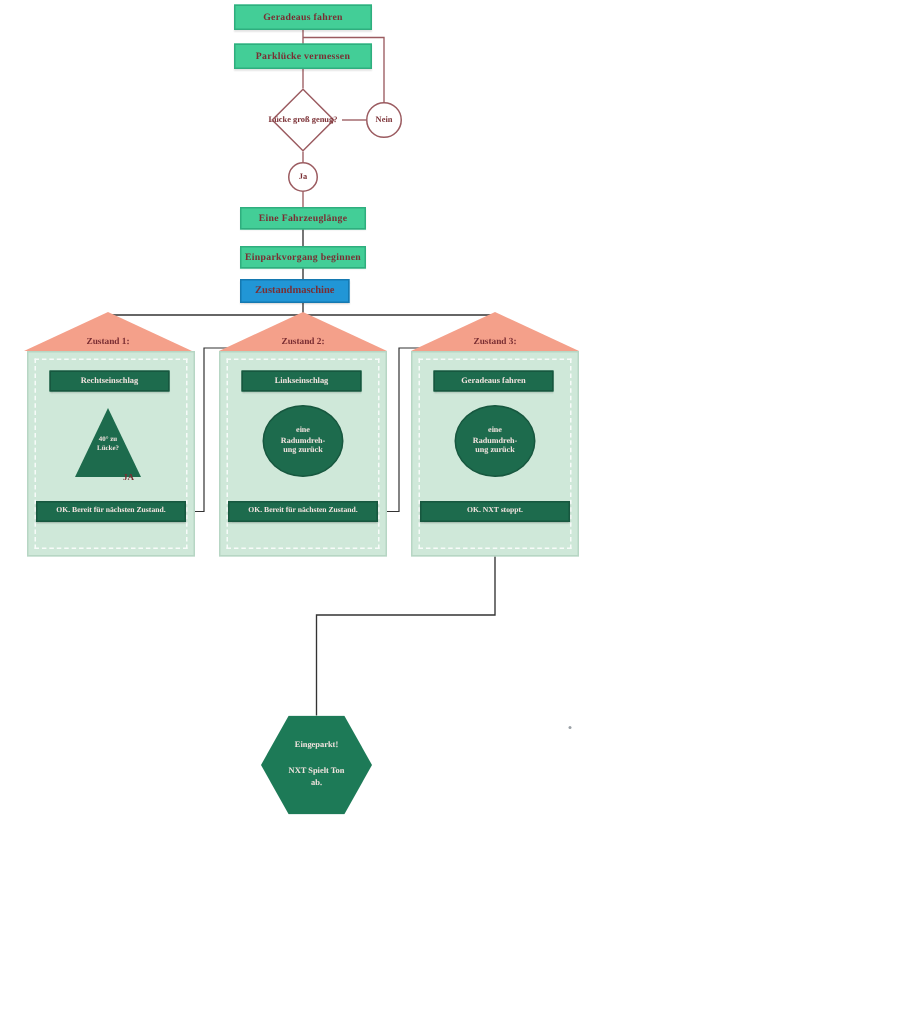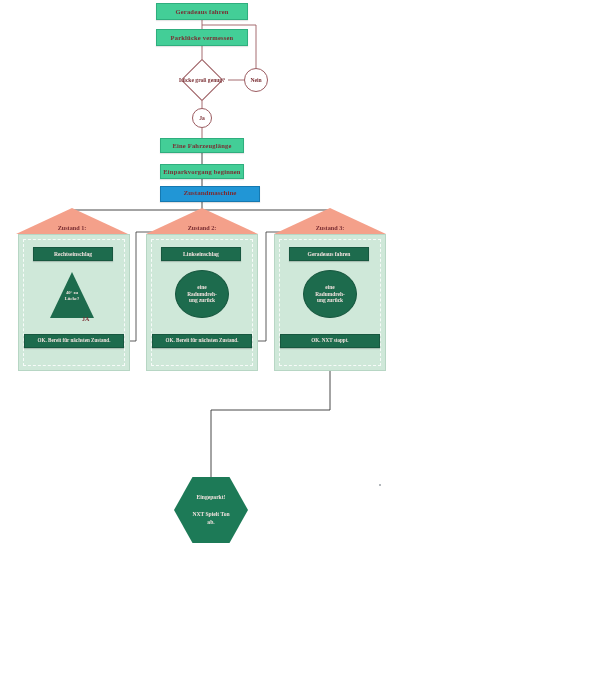--- a/index.html
+++ b/index.html
@@ -239,21 +239,21 @@
 </div>
 
 <div class="node box-mint" style="left:160px; top:138px; width:84px; height:15px;">
   <span>Eine Fahrzeuglänge</span>
 </div>
 
 <div class="node box-mint" style="left:160px; top:164px; width:84px; height:15px;">
   <span>Einparkvorgang beginnen</span>
 </div>
 
-<div class="node box-blue" style="left:160px; top:186px; width:100px; height:16px;">
+<div class="node box-blue" style="left:160px; top:186px; width:73px; height:16px;">
   <span>Zustandmaschine</span>
 </div>
 
 <div class="panel" style="left:18px; top:234px; width:112px; height:137px;"></div>
 <div class="panel-inner" style="left:23px; top:239px; width:102px; height:127px;"></div>
 <div class="tri-header" style="left:16px; top:208px;"></div>
 <div class="tri-label" style="left:36px; top:224px; width:72px;">
   <span>Zustand 1:</span>
 </div>
 <div class="node box-dark" style="left:33px; top:247px; width:80px; height:14px;">

